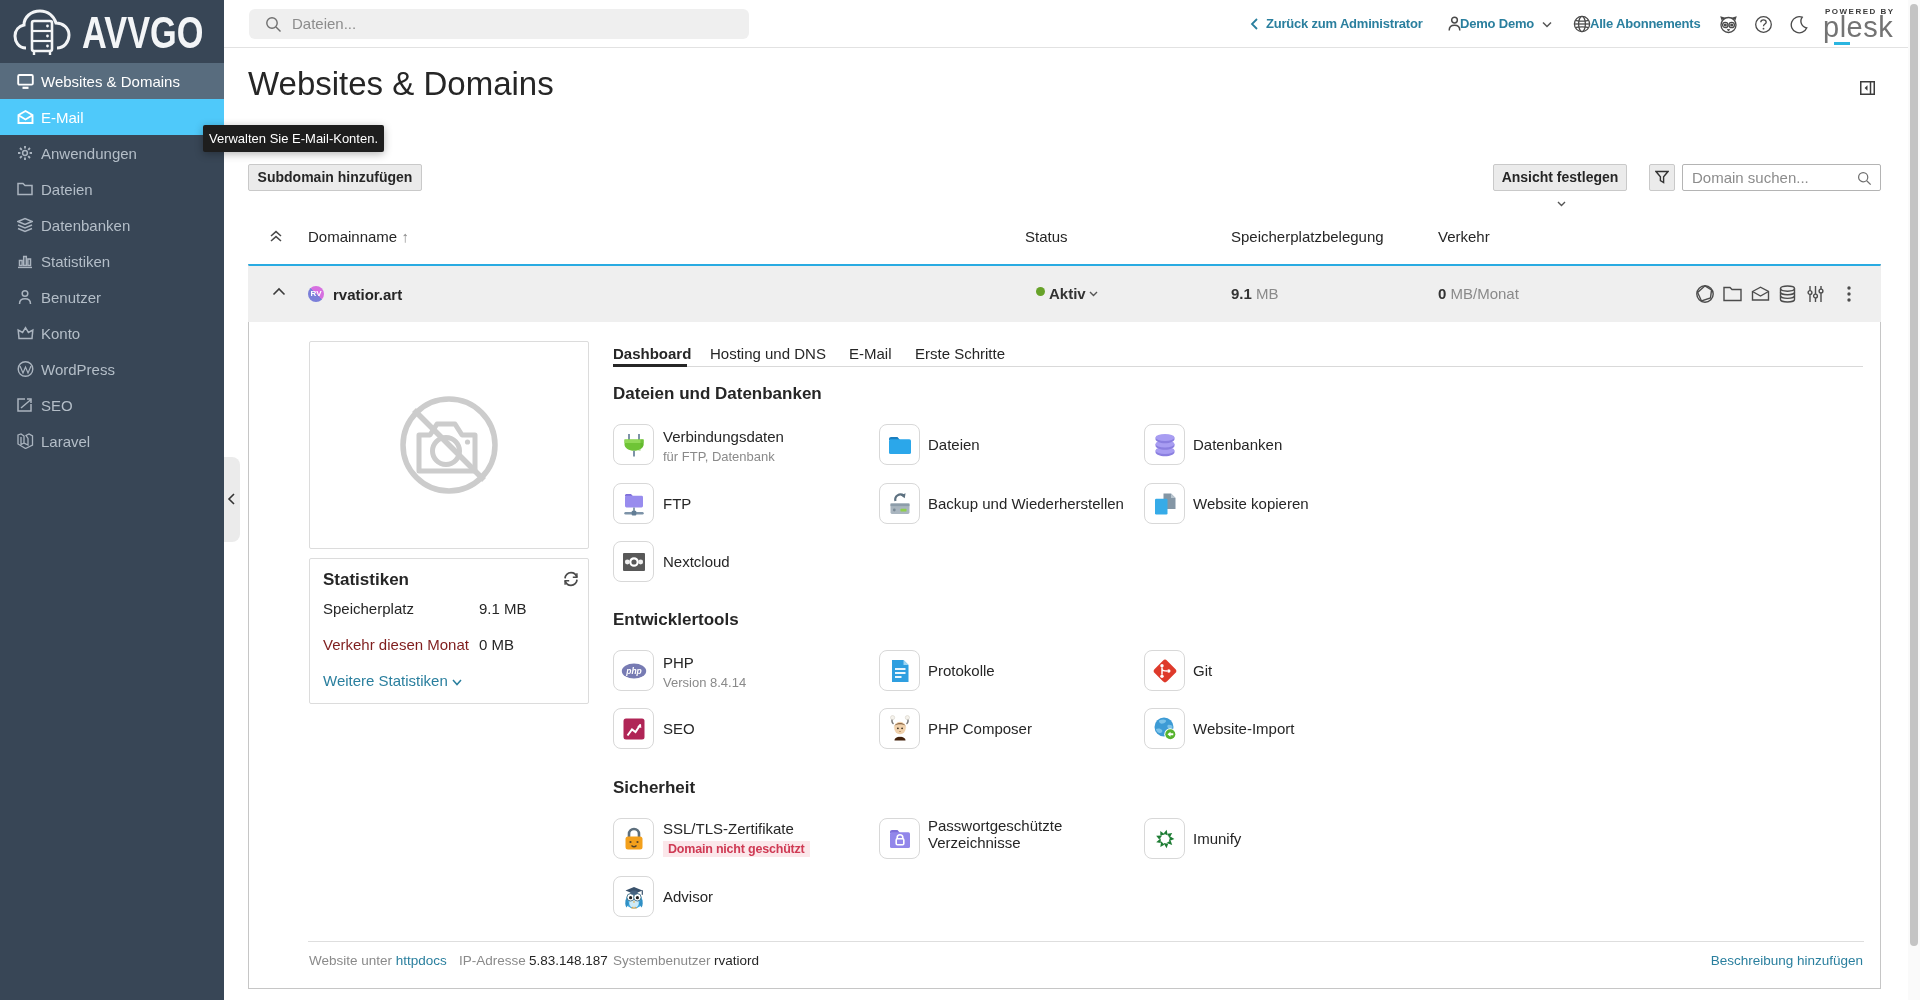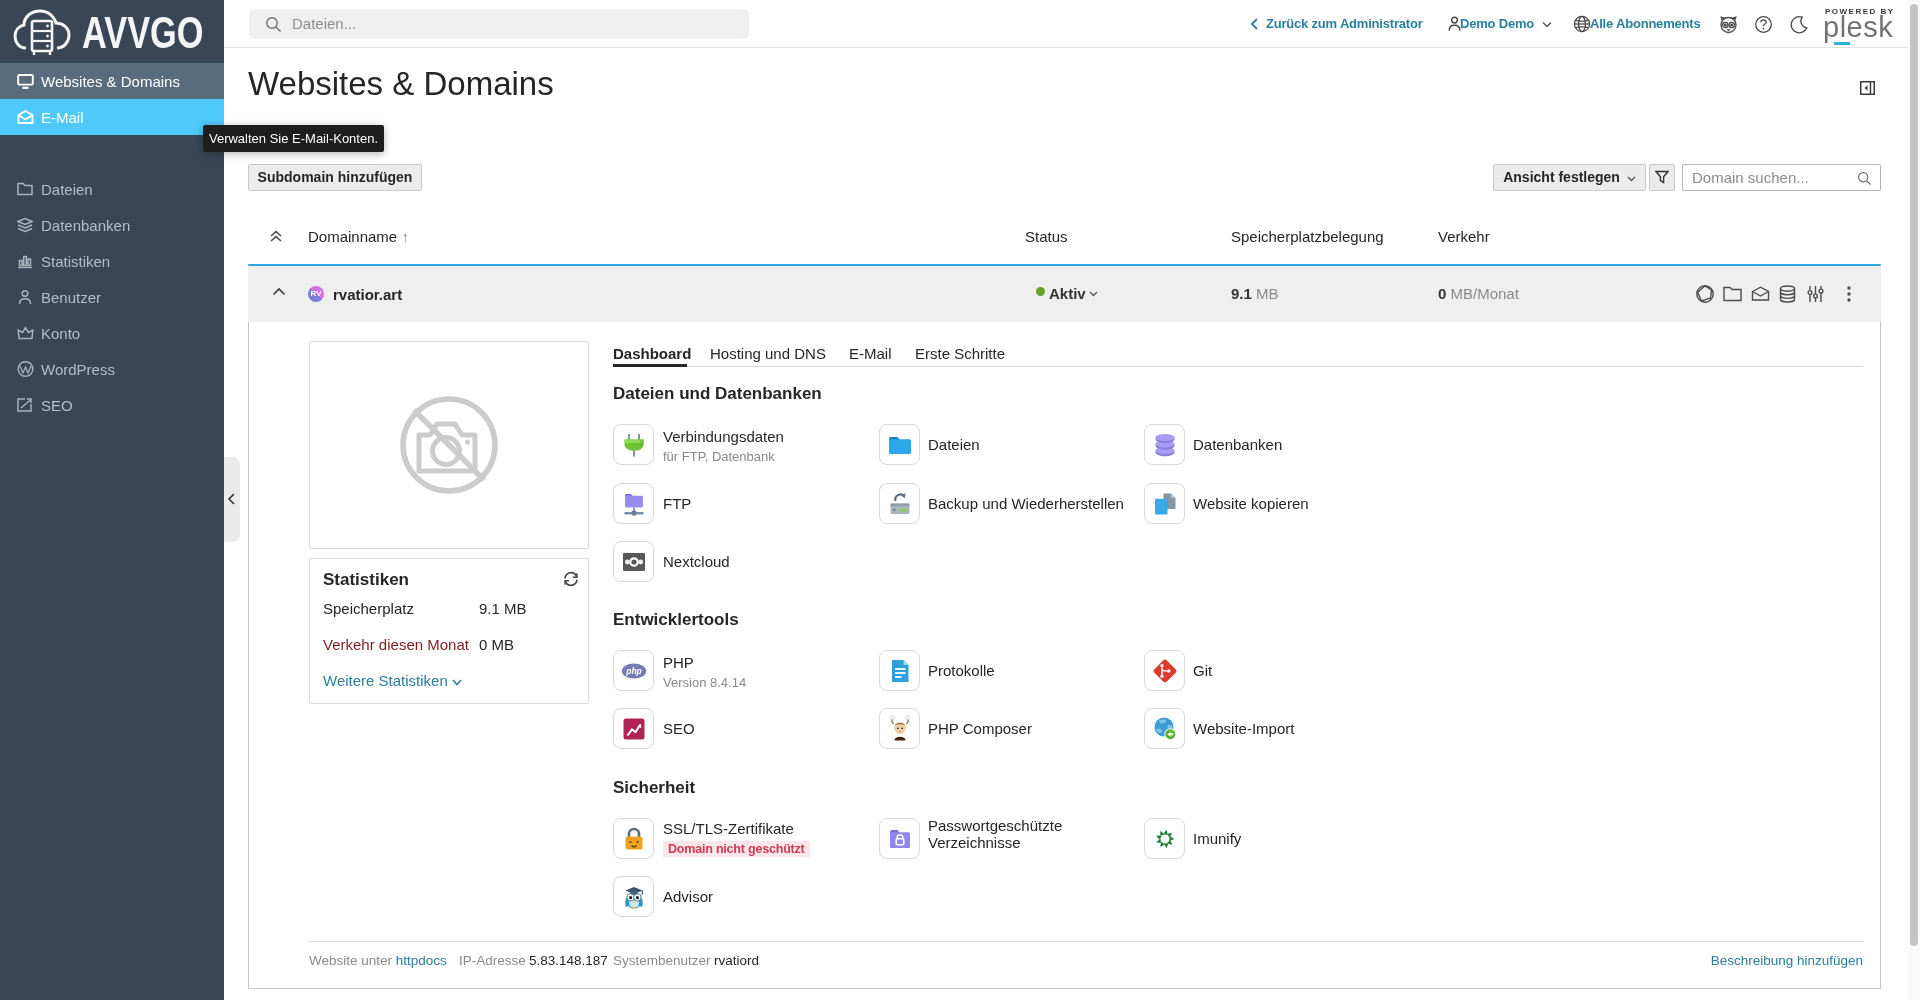--- a/index.html
+++ b/index.html
@@ -77,20 +77,27 @@
       </svg>
   <span class="lbl" style="color:#fff">Websites &amp; Domains</span>
     </div>
 <div class="nav-item nav-mail" style="top:99px">
   <svg width="17" height="15" viewBox="0 0 17 15" fill="none" stroke="#fff" stroke-width="1.9">
         <path d="M1.5 5.5 L8.5 1.5 L15.5 5.5 V13.5 H1.5 Z"></path>
         <path d="M1.5 5.8 L8.5 10 L15.5 5.8"></path>
       </svg>
   <span class="lbl" style="color:#fff">E-Mail</span>
     </div>
+<div class="nav-item" style="top:135px">
+  <svg width="16" height="16" viewBox="0 0 16 16" fill="none" stroke="#aab4bf" stroke-width="1.5">
+        <circle cx="8" cy="8" r="2.4"></circle>
+        <path d="M8 1 V3.4 M8 12.6 V15 M1 8 H3.4 M12.6 8 H15 M3 3 L4.8 4.8 M11.2 11.2 L13 13 M13 3 L11.2 4.8 M4.8 11.2 L3 13" stroke-width="1.9"></path>
+      </svg>
+  <span class="lbl">Anwendungen</span>
+    </div>
 <div class="nav-item" style="top:171px">
   <svg width="16" height="14" viewBox="0 0 16 14" fill="none" stroke="#aab4bf" stroke-width="1.5">
         <path d="M1 12.5 V1.5 H6 L8 3.5 H15 V12.5 Z"></path>
       </svg>
   <span class="lbl">Dateien</span>
     </div>
 <div class="nav-item" style="top:207px">
   <svg width="16" height="16" viewBox="0 0 16 16" fill="none" stroke="#aab4bf" stroke-width="1.5">
         <path d="M1 4.5 L8 1.5 L15 4.5 L8 7.5 Z"></path>
         <path d="M1 8 L8 11 L15 8"></path>
@@ -127,20 +134,27 @@
       </svg>
   <span class="lbl">Konto</span>
     </div>
 <div class="nav-item" style="top:387px">
   <svg width="16" height="16" viewBox="0 0 16 16" fill="none" stroke="#aab4bf" stroke-width="1.5">
         <path d="M14 7 V14 H1 V2 H8"></path>
         <path d="M10 2 H14 V6"></path>
         <path d="M4 11 L14 2.5"></path>
       </svg>
   <span class="lbl">SEO</span>
+    </div>
+<div class="nav-item" style="top:423px">
+  <svg width="17" height="16" viewBox="0 0 17 16" fill="none" stroke="#aab4bf" stroke-width="1.3">
+        <path d="M1 2 L4 1 L7 3 V10 L11 12 V5.5 L9 2.5 L12 1 L15.5 3 V12 L8.5 15.5 L1 11 Z"></path>
+        <path d="M7 10 L4 11.5 V4"></path>
+      </svg>
+  <span class="lbl">Laravel</span>
     </div>
 </div>
 <div id="topbar">
 <div id="searchbox">
   <svg width="17" height="17" viewBox="0 0 17 17" fill="none" stroke="#6f6f6f" stroke-width="1.4">
         <circle cx="7" cy="7" r="5.2"></circle>
         <line x1="11" y1="11" x2="15.5" y2="15.5"></line>
       </svg>
   <span>Dateien...</span>
 </div>
@@ -184,21 +198,21 @@
 <div style="position:absolute;left:1599px;top:11px;font-size:29px;color:#737373;letter-spacing:0.5px">plesk</div>
 <div style="position:absolute;left:1610px;top:42px;width:16px;height:3px;background:#2ab5e0"></div>
 </div>
 <div id="h1">Websites &amp; Domains</div>
 <svg class="abs" style="left:1860px;top:81px" width="15" height="14" viewBox="0 0 15 14" fill="none" stroke="#3c3c3c" stroke-width="1.5">
     <rect x="0.75" y="0.75" width="13.5" height="12.5"></rect>
     <line x1="10.5" y1="0.75" x2="10.5" y2="13.25"></line>
     <path d="M7.5 4.2 L4.6 7 L7.5 9.8 Z" fill="#3c3c3c" stroke="none"></path>
   </svg>
 <div class="btn" style="left:248px;top:164px;width:174px">Subdomain hinzufügen</div>
-<div class="btn" style="left:1493px;top:164px;width:153px">Ansicht festlegen <svg style="margin-left:3px" width="9" height="6" viewBox="0 0 9 6" fill="none" stroke="#555" stroke-width="1.4">
+<div class="btn" style="left:1493px;top:164px;width:134px">Ansicht festlegen <svg style="margin-left:3px" width="9" height="6" viewBox="0 0 9 6" fill="none" stroke="#555" stroke-width="1.4">
       <path d="M1 1 L4.5 4.5 L8 1"></path>
     </svg></div>
 <div class="btn" style="left:1649px;top:164px;width:26px"><svg style="margin-top:5px" width="14" height="14" viewBox="0 0 14 14" fill="none" stroke="#333" stroke-width="1.4">
       <path d="M1 1.5 H13 L8.6 6.8 V12.5 L5.4 10.6 V6.8 Z"></path>
     </svg></div>
 <div id="domsearch"><span style="margin-left:9px">Domain suchen...</span>
 <svg style="position:absolute;right:8px;top:6px" width="15" height="15" viewBox="0 0 17 17" fill="none" stroke="#6f6f6f" stroke-width="1.4">
       <circle cx="7" cy="7" r="5.2"></circle>
       <line x1="11" y1="11" x2="15.5" y2="15.5"></line>
     </svg></div>

